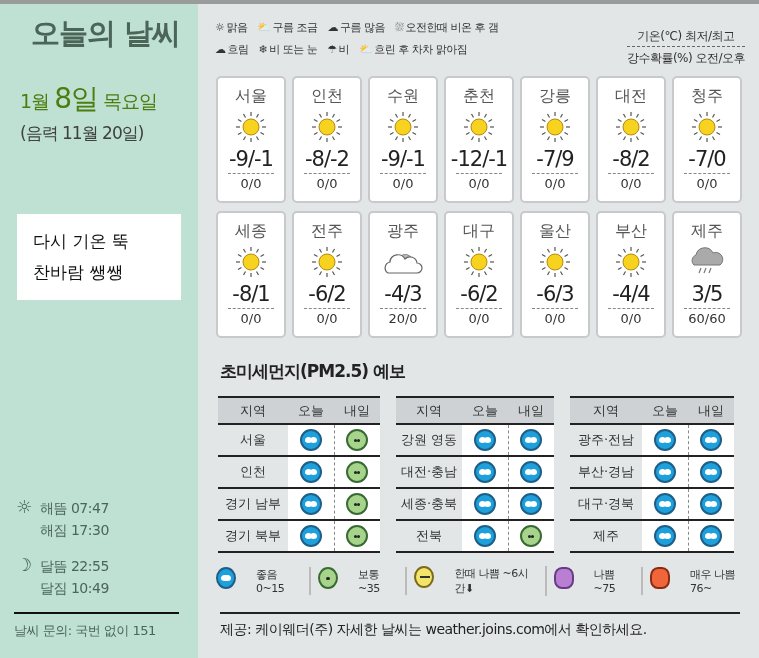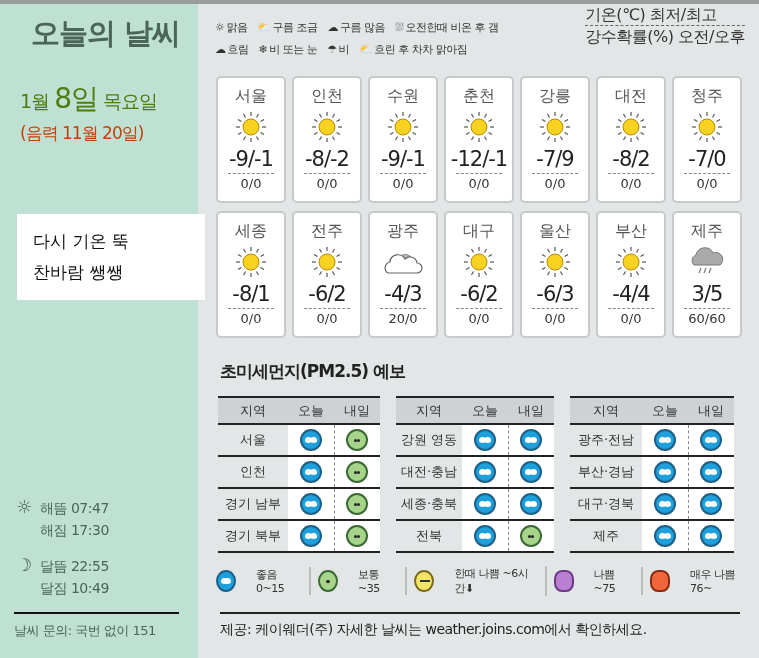--- a/index.html
+++ b/index.html
@@ -2,30 +2,30 @@
 <html><head>
 <meta charset="utf-8">
 <style>
 *{box-sizing:border-box;margin:0;padding:0}
 body{width:759px;height:658px;font-family:"DejaVu Sans",sans-serif;background:#e3e6e7;position:relative;overflow:hidden;color:#333}
 .topbar{position:absolute;left:0;top:0;width:759px;height:4px;background:#9a9c9c}
 .left{position:absolute;left:0;top:4px;width:198px;height:654px;background:#bfe1d3}
 .title{position:absolute;left:31px;top:14px;font-size:29px;font-weight:bold;color:#4b6558;letter-spacing:-1px}
 .date{position:absolute;left:20px;top:80px;font-size:19px;color:#4d7c0f;letter-spacing:-1px}
 .date .big{font-size:28px}
-.lunar{position:absolute;left:20px;top:122px;font-size:17px;color:#c2410c;letter-spacing:-1px}
-.headline{position:absolute;left:17px;top:214px;width:188px;height:86px;background:#fff;padding:12px 0 0 16px;font-family:"DejaVu Serif",serif;font-size:17px;line-height:31px;color:#111}
+.lunar{position:absolute;left:20px;top:122px;font-size:17px;color:#404040;letter-spacing:-1px}
+.headline{position:absolute;left:17px;top:214px;width:164px;height:86px;background:#fff;padding:12px 0 0 16px;font-family:"DejaVu Serif",serif;font-size:17px;line-height:31px;color:#111}
 .astro{position:absolute;left:16px;font-size:14px;color:#4b6558;letter-spacing:-.5px}
 .astro .ic{display:inline-block;width:24px;font-size:18px}
 .lefthr{position:absolute;left:14px;top:612px;width:165px;height:2px;background:#111}
 .leftfoot{position:absolute;left:14px;top:622px;font-size:13px;color:#4b6558;letter-spacing:-.5px}
 .legend{position:absolute;left:215px;top:16px;font-size:11px;color:#333;letter-spacing:-.5px}
 .legend .row{display:flex;gap:10px;height:22px;align-items:center}
 .legend .it{display:flex;align-items:center;gap:2px}
-.units{position:absolute;right:14px;top:4px;text-align:left;font-size:16px;letter-spacing:-.5px}
+.units{position:absolute;right:14px;top:25px;text-align:center;font-size:12px;letter-spacing:-.5px}
 .units div{height:22px;line-height:22px}
 .units .dot{border-bottom:1px dashed #666}
 .grid{position:absolute;left:216px;top:76px;display:grid;grid-template-columns:repeat(7,70px);column-gap:6px;row-gap:8px}
 .card{height:127px;background:#fff;border:2px solid #c7c9ca;border-radius:5px;text-align:center;position:relative}
 .card .city{font-size:16px;color:#555;margin-top:8px;height:22px}
 .card .wx{height:38px;display:flex;justify-content:center;align-items:center}
 .card .temp{font-size:21px;color:#222;height:26px;line-height:26px;letter-spacing:-1px}
 .card .sep{width:46px;margin:1px auto 2px;border-top:1px dashed #888}
 .card .rain{font-size:13px;color:#333}
 .pmtitle{position:absolute;left:220px;top:360px;font-size:17px;font-weight:bold;color:#222;letter-spacing:-1px}
@@ -42,21 +42,21 @@
 .face.good::before,.face.good::after{content:"";position:absolute;top:6px;width:7px;height:6px;background:#fff;border-radius:50% 50% 50% 50%/60% 60% 40% 40%}
 .face.good::before{left:3px}.face.good::after{right:3px}
 .face.norm{background:#a6d48a;border-color:#3a6a34}
 .face.norm::before,.face.norm::after{content:"";position:absolute;top:8px;width:3px;height:3px;background:#222;border-radius:50%}
 .face.norm::before{left:6px}.face.norm::after{right:6px}
 .face.bad1{background:#f4e46a;border-color:#7a6a1a}
 .face.bad1::before{content:"";position:absolute;top:8px;left:4px;width:10px;border-top:2px solid #333}
 .face.bad2{background:#b97fd3;border-color:#6a3a86;border-radius:40%}
 .face.bad3{background:#f0653a;border-color:#8a2a12;border-radius:40%}
 .pmleg{position:absolute;left:216px;top:566px;display:flex;align-items:center;font-size:11px;color:#333;letter-spacing:-.5px}
-.pmleg .li{display:flex;align-items:center;gap:20px;padding:0 7px;border-right:2px solid #bbb}
+.pmleg .li{display:flex;align-items:flex-start;gap:20px;padding:0 7px;border-right:2px solid #bbb}
 .pmleg .li:last-child{border-right:none}
 .pmleg .li:first-child{padding-left:0}
 .bothr{position:absolute;left:220px;top:612px;width:520px;height:2px;background:#222}
 .credit{position:absolute;left:220px;top:621px;font-size:14px;color:#222;letter-spacing:-.5px}
 </style>
 </head>
 <body>
 
 <div class="topbar"></div>
 

